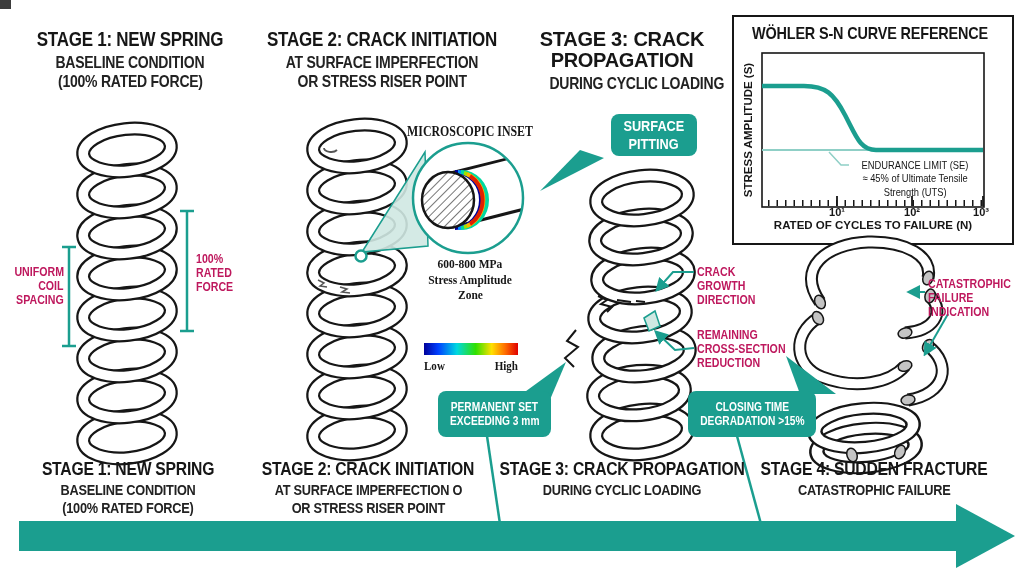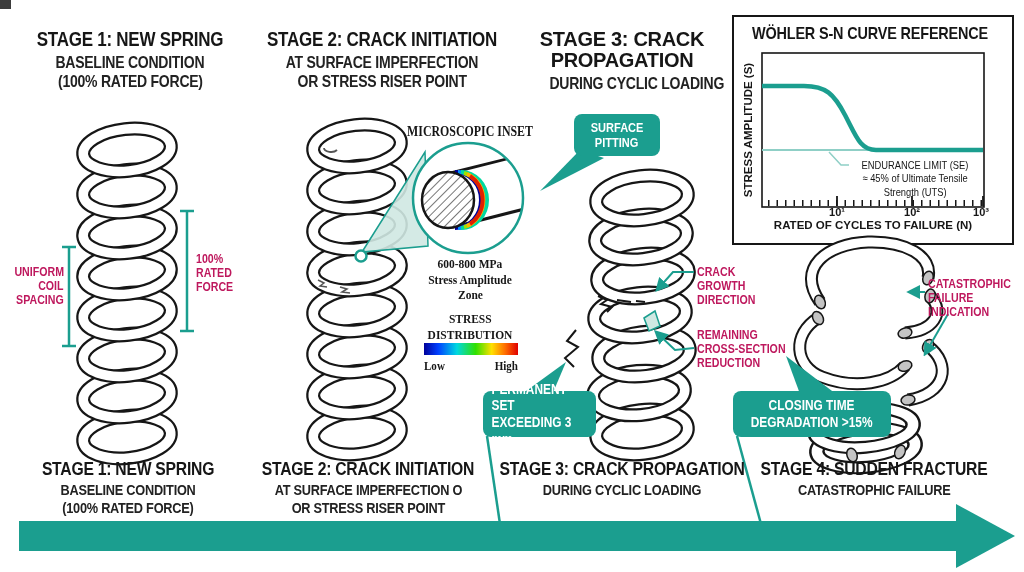--- a/index.html
+++ b/index.html
@@ -13,22 +13,22 @@
   .cond-l{display:inline-block;transform:scaleX(.85);transform-origin:0 50%;}
   .cond-r{display:inline-block;transform:scaleX(.85);transform-origin:100% 50%;}
   .hdr-title{font-size:20px;font-weight:bold;letter-spacing:-.3px;line-height:1.05;}
   .hdr-sub{font-size:16.5px;font-weight:bold;color:#222;letter-spacing:-.3px;line-height:1.18;margin-top:3px;}
   .bot-title{font-size:18.5px;font-weight:bold;letter-spacing:-.3px;line-height:1.05;}
   .bot-sub{font-size:15px;font-weight:bold;color:#222;letter-spacing:-.3px;line-height:1.15;margin-top:3px;}
   .teal{color:#be185d;}
   .lbl{font-size:12.5px;font-weight:bold;line-height:1.12;}
   .badge{background:#1B9E8F;color:#fff;border-radius:8px;display:flex;flex-direction:column;
          align-items:center;justify-content:center;font-weight:bold;line-height:1.18;}
-  .badge-sm{font-size:13px;}
-  .badge-md{font-size:14px;margin-left:45px;}
+  .badge-sm{font-size:15px;margin-left:37px;}
+  .badge-md{font-size:12px;}
   .blk{color:#161616;font-weight:bold;font-family:Liberation Serif, serif;}
   .wohler-box{border:2px solid #161616;background:#fff;}
   .wtitle{font-size:17px;font-weight:bold;letter-spacing:-.2px;}
   .wax{font-size:11.5px;font-weight:bold;}
   .wtick{font-size:11px;font-weight:bold;}
   .wann{font-size:11px;font-weight:normal;line-height:1.22;}
   .grad-bar{width:94px;height:12px;
     background:linear-gradient(90deg,#00009a,#0040ff 15%,#00d8e0 35%,#30e000 55%,#ffe000 72%,#ff7000 86%,#e00000);}
   .arrow-text{width:1024px;text-align:center;font-size:19px;font-weight:bold;color:#fff;letter-spacing:.2px;}
   .corner{width:11px;height:9px;background:#3c3c3c;}
@@ -245,24 +245,20 @@
   </div>
 
   <div class="abs ctr nowrap blk" style="left:470px;top:124px;transform:translateX(-50%);font-size:14px">
     <span class="cond">MICROSCOPIC INSET</span>
   </div>
   <div class="abs ctr nowrap blk" style="left:470px;top:256px;transform:translateX(-50%);font-size:13.5px;line-height:1.15">
     <span class="cond">600-800 MPa</span><br>
     <span class="cond">Stress Amplitude</span><br>
     <span class="cond">Zone</span>
   </div>
-  <div class="abs ctr nowrap blk" style="left:470px;top:311px;transform:translateX(-50%);font-size:13.5px;line-height:1.15">
-    <span class="cond">STRESS</span><br>
-    <span class="cond">DISTRIBUTION</span>
-  </div>
   <div class="abs grad-bar" style="left:424px;top:343px"></div>
   <div class="abs blk" style="left:424px;top:358px;font-size:13px"><span class="cond-l">Low</span></div>
   <div class="abs blk" style="left:518px;top:358px;transform:translateX(-100%);font-size:13px"><span class="cond-r">High</span></div>
 
   <div class="abs badge badge-sm" style="left:574px;top:114px;width:86px;height:42px">
     <span class="cond">SURFACE</span>
     <span class="cond">PITTING</span>
   </div>
   <div class="abs lbl teal nowrap" style="left:697px;top:265px">
     <span class="cond-l">CRACK</span><br>
@@ -277,21 +273,21 @@
   <div class="abs badge badge-md" style="left:438px;top:391px;width:113px;height:46px">
     <span class="cond">PERMANENT SET</span>
     <span class="cond">EXCEEDING 3 mm</span>
   </div>
 
   <div class="abs lbl teal nowrap" style="left:928px;top:277px">
     <span class="cond-l">CATASTROPHIC</span><br>
     <span class="cond-l">FAILURE</span><br>
     <span class="cond-l">INDICATION</span>
   </div>
-  <div class="abs badge badge-md" style="left:688px;top:391px;width:158px;height:46px">
+  <div class="abs badge badge-md" style="left:688px;top:391px;width:128px;height:46px">
     <span class="cond">CLOSING TIME</span>
     <span class="cond">DEGRADATION &gt;15%</span>
   </div>
 
   <div class="abs ctr nowrap" style="left:128px;top:459px;transform:translateX(-50%)">
     <div class="bot-title"><span class="cond">STAGE 1: NEW SPRING</span></div>
     <div class="bot-sub"><span class="cond">BASELINE CONDITION</span><br>
                          <span class="cond">(100% RATED FORCE)</span></div>
   </div>
   <div class="abs ctr nowrap" style="left:368px;top:459px;transform:translateX(-50%)">

